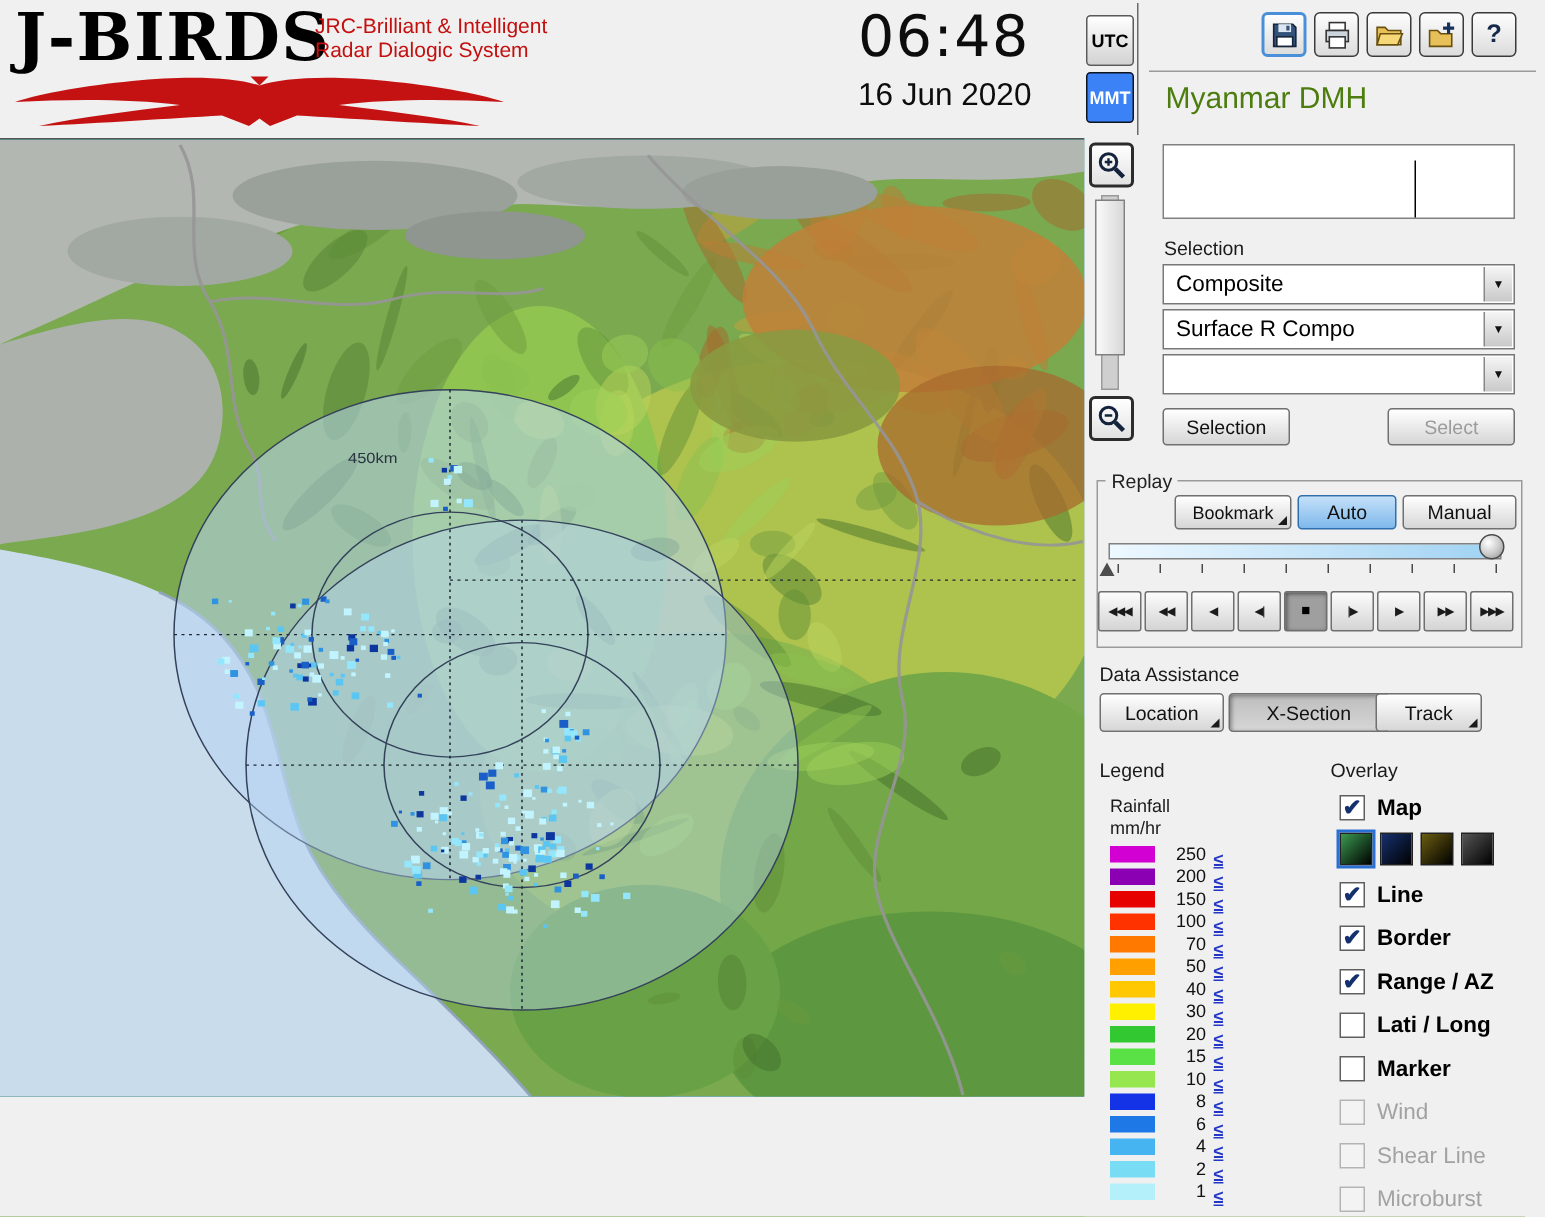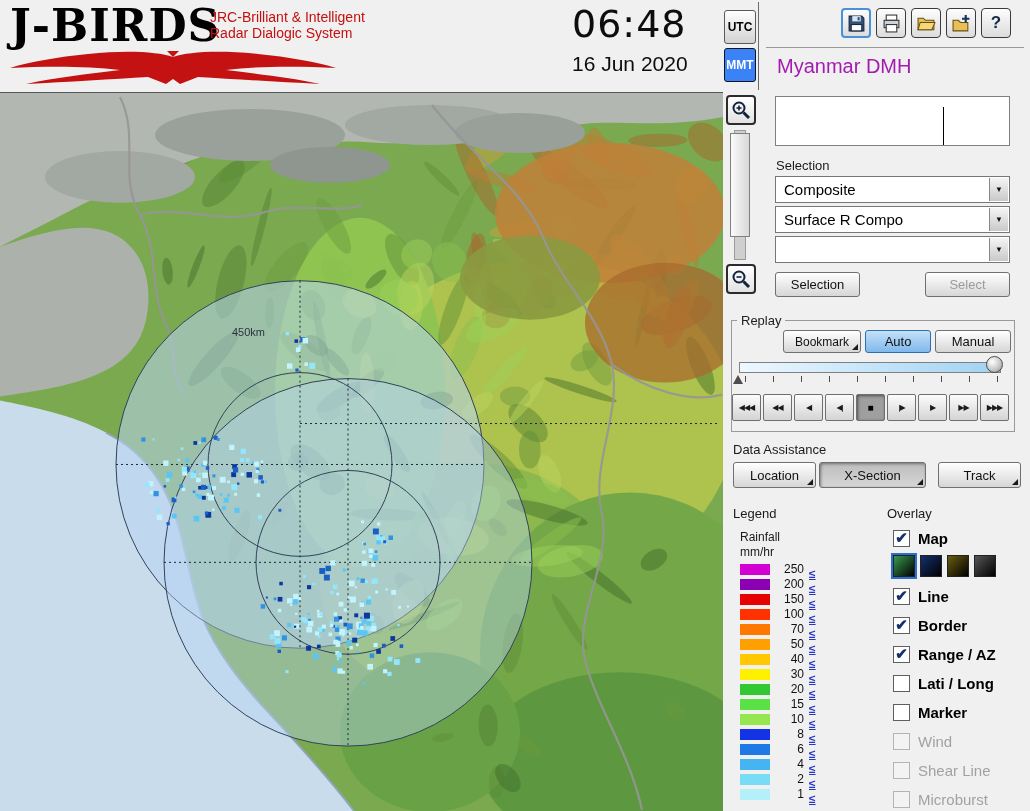--- a/index.html
+++ b/index.html
@@ -17,24 +17,24 @@
   .tz{position:absolute;left:724px;width:32px;height:34px;font-size:12px;font-weight:bold;border:1px solid #5a5a5a;border-radius:3px;cursor:pointer;font-family:inherit}
   .tz.utc{top:10px;background:linear-gradient(#ffffff,#d2d2d2);color:#000}
   .tz.mmt{top:48px;background:#3b82f6;color:#fff;border-color:#0c1520}
   .vsep{position:absolute;left:758px;top:2px;width:1px;height:88px;background:#6a6a6a}
   .toolbar{position:absolute;left:841px;top:8px;display:flex;gap:5px}
   .tool{width:30px;height:30px;border:1px solid #3a3a3a;border-radius:4px;background:linear-gradient(#fdfdfd,#dcdcdc);display:flex;align-items:center;justify-content:center;cursor:pointer;padding:0}
   .tool.active{border:2px solid #4a90d9}
   .tool svg{width:19px;height:19px}
   .tool .qmark{font-size:17px;font-weight:bold;color:#15294a}
   .hline{position:absolute;left:766px;top:47px;width:258px;height:1px;background:#9a9a9a}
-  .station{position:absolute;left:777px;top:55px;font-size:20px;color:#a21caf}
+  .station{position:absolute;left:777px;top:55px;font-size:20px;color:#4d7c0f}
 
   
-  .map{position:absolute;left:0;top:92px;width:723px;height:719px;border-top:1px solid #555;background:#0369a1;cursor:crosshair}
+  .map{position:absolute;left:0;top:92px;width:723px;height:639px;border-top:1px solid #555;background:#0369a1;cursor:crosshair}
   .mapsvg{width:100%;height:100%;display:block}
 
   
   .panel{position:absolute;left:723px;top:92px;width:307px;height:719px;background:#f0f0f0;overflow:hidden}
   .zoombtn{position:absolute;left:3px;width:30px;height:30px;border:2px solid #2c2c2c;border-radius:4px;background:linear-gradient(#ffffff,#e2e2e2);display:flex;align-items:center;justify-content:center;cursor:pointer;padding:0}
   .zoombtn svg{width:20px;height:20px}
   .vtrack{position:absolute;left:11px;top:38px;width:12px;height:130px;background:#cfcfcf;border:1px solid #9a9a9a}
   .vthumb{position:absolute;left:7px;top:41px;width:20px;height:104px;background:linear-gradient(90deg,#fafafa,#d8d8d8);border:1px solid #808080;cursor:grab}
 
   .whitebox{position:absolute;left:52px;top:4px;width:235px;height:50px;background:#fff;border:1px solid #808080;cursor:text}
@@ -640,21 +640,21 @@
       <button class="pbtn">|▶</button>
       <button class="pbtn">▶</button>
       <button class="pbtn">▶▶</button>
       <button class="pbtn">▶▶▶</button>
     </div>
 
   <div class="small-label" style="left:10px;top:350px">Data Assistance</div>
   <div class="assist-row" id="assistrow">
       <button class="btn cornered" style="left: 0px; width: 83px;">Location</button>
       <button class="btn cornered pressed" style="left: 86px; width: 107px;">X-Section</button>
-      <button class="btn cornered" style="left: 205px; width: 83px;">Track</button>
+      <button class="btn cornered" style="left: 184px; width: 71px;">Track</button>
     </div>
 
   <div class="small-label" style="left:10px;top:414px">Legend</div>
   <div class="small-label" style="left:17px;top:438px;font-size:12px">Rainfall</div>
   <div class="small-label" style="left:17px;top:453px;font-size:12px">mm/hr</div>
   <div class="legend-list" id="legendlist">
       <div class="lg-row"><span class="lg-sw" style="background: rgb(210, 0, 210);"></span><span class="lg-val">250</span><span class="lg-le">≤</span></div>
       <div class="lg-row"><span class="lg-sw" style="background: rgb(140, 0, 180);"></span><span class="lg-val">200</span><span class="lg-le">≤</span></div>
       <div class="lg-row"><span class="lg-sw" style="background: rgb(230, 0, 0);"></span><span class="lg-val">150</span><span class="lg-le">≤</span></div>
       <div class="lg-row"><span class="lg-sw" style="background: rgb(255, 50, 0);"></span><span class="lg-val">100</span><span class="lg-le">≤</span></div>

